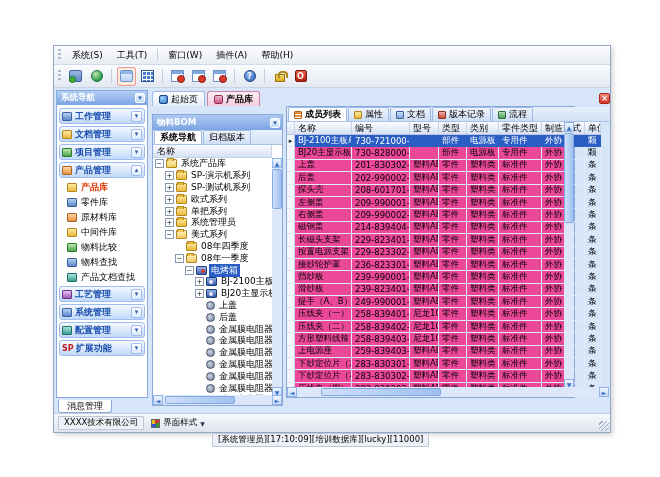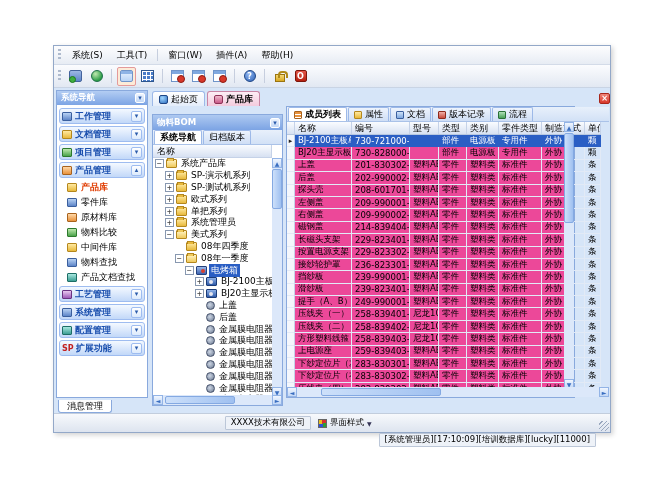--- a/index.html
+++ b/index.html
@@ -131,21 +131,21 @@
             color:#3a6ec0; font-size:6px; text-align:center; line-height:9px; flex:none; }
   .sthumb { background:linear-gradient(90deg,#cde0fa,#9fc0f0); border:1px solid #84a9e2; border-radius:2px; }
   .vthumb { background:linear-gradient(90deg,#cde0fa,#9fc0f0); border:1px solid #84a9e2; border-radius:2px; position:absolute; left:0; width:10px; }
 
   
   .msgrow { position:absolute; left:2px; top:354px; width:554px; height:13px; }
   .msgtab { display:inline-flex; align-items:center; height:13px; padding:0 8px; margin-left:2px;
             background:#fff; border:1px solid #89a9dd; border-top:none; border-radius:0 0 3px 3px; }
   .statusbar { position:absolute; left:0; top:367px; width:556px; height:19px;
                background:linear-gradient(#f7f9fc,#dde4ef); border-top:1px solid #c2cddd;
-               display:flex; align-items:center; padding:0 4px;justify-content:flex-end; }
+               display:flex; align-items:center; padding:0 4px; }
   .scell { border:1px solid #bcc7d8; border-radius:1px; background:#eef2f8; height:14px; display:flex; align-items:center;
            padding:0 5px; margin-right:3px; white-space:nowrap; font-size:8.5px; }
   .style-btn { display:flex; align-items:center; height:14px; padding:0 4px; margin-right:3px; white-space:nowrap; font-size:8.5px; }
   .style-ic { width:9px; height:9px; margin-right:3px; flex:none;
               background:conic-gradient(#d83030 0 25%,#30a030 0 50%,#3050d8 0 75%,#e8c020 0); border:1px solid #666; }
   .style-chev { font-size:6px; color:#335; margin-left:3px; }
   .grip-corner { position:absolute; right:1px; bottom:1px; width:10px; height:10px;
                  background:repeating-linear-gradient(135deg,transparent 0 2px,#9aa8bf 2px 3px); }
 </style>
 </head>
@@ -236,26 +236,26 @@
             </div>
             <div class="sb-item">
               <div class="ic ic-b"></div>
               <div class="txt">零件库</div>
             </div>
             <div class="sb-item">
               <div class="ic ic-o"></div>
               <div class="txt">原材料库</div>
             </div>
             <div class="sb-item">
+              <div class="ic ic-y"></div>
+              <div class="txt">中间件库</div>
+            </div>
+            <div class="sb-item">
               <div class="ic ic-g"></div>
               <div class="txt">物料比较</div>
-            </div>
-            <div class="sb-item">
-              <div class="ic ic-y"></div>
-              <div class="txt">中间件库</div>
             </div>
             <div class="sb-item">
               <div class="ic ic-b"></div>
               <div class="txt">物料查找</div>
             </div>
             <div class="sb-item">
               <div class="ic ic-t"></div>
               <div class="txt">产品文档查找</div>
             </div>
             <div class="sb-group">

